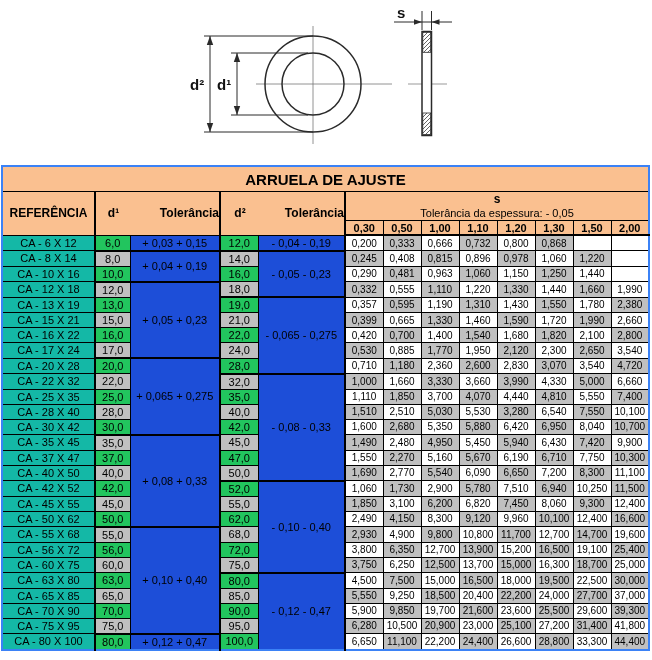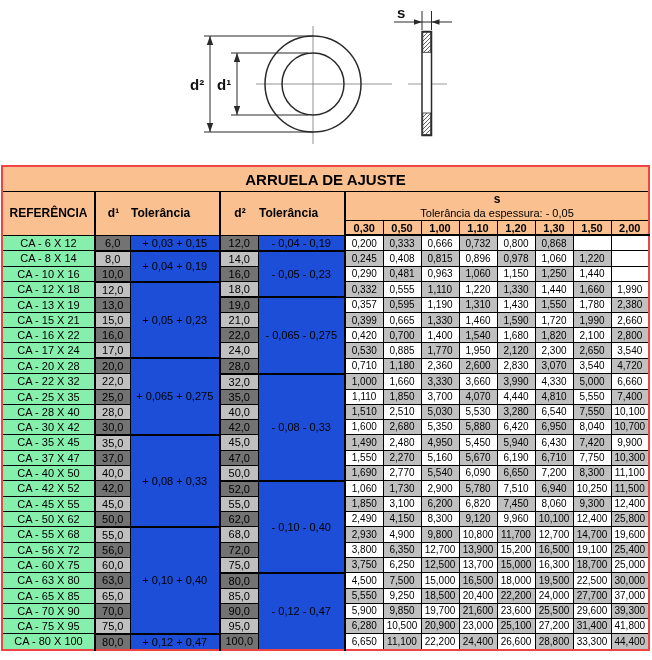--- a/index.html
+++ b/index.html
@@ -1,35 +1,35 @@
 <!DOCTYPE html>
 <html><head>
 <meta charset="utf-8">
 <style>
   html,body{margin:0;padding:0;background:#fff;}
   body{width:652px;height:660px;overflow:hidden;font-family:"Liberation Sans",sans-serif;color:#000;}
   .page{position:relative;width:652px;height:660px;background:#ffffff;}
   .drawing{position:absolute;left:0;top:0;}
-  .spec-table{position:absolute;left:1px;top:165px;border-collapse:collapse;table-layout:fixed;width:649px;border:2px solid #ef4444;}
+  .spec-table{position:absolute;left:1px;top:165px;border-collapse:collapse;table-layout:fixed;width:649px;border:2px solid #3b82f6;}
   .spec-table th,.spec-table td{border:1px solid #000;padding:0;text-align:center;vertical-align:middle;overflow:hidden;white-space:nowrap;}
   .title-cell{background:#FAC090;height:24px;font-size:15px;font-weight:bold;border-bottom:2px solid #000;}
   .hdr{background:#FAC090;}
   .ref-hdr{font-size:12px;height:30px;}
   .pair-hdr{font-size:12px;}
   .pair-flex{display:flex;align-items:center;}
   .pair-flex .c1{width:35px;text-align:center;}
-  .pair-flex .c2{flex:1;text-align:left;}
+  .pair-flex .c2{flex:1;text-align:right;}
   .s-hdr{font-size:12px;line-height:14px;}
   .s-hdr .s-sub{font-size:11px;font-weight:normal;}
   .thick-hdr{font-size:11px;font-weight:bold;height:13px;}
   .thick-left{border-left:2px solid #000 !important;}
   .thick-bottom{border-bottom:2px solid #000 !important;}
   tbody td,tbody th{height:14px;}
-  .ref-cell{background:#86efac;font-size:11px;font-weight:normal;text-align:left;padding-left:3px;}
-  .d-cell{font-size:11px;background:#737373;}
+  .ref-cell{background:#14b8a6;font-size:11px;font-weight:normal;text-align:left;padding-left:3px;}
+  .d-cell{font-size:11px;background:#22c55e;}
   .tol-cell{font-size:11px;background:#1d4ed8;}
   .s-cell{font-size:10px;background:#fff;}
   .gray{background:#C0C0C0;}
   .thick-top{border-top:2px solid #000 !important;}
 </style>
 </head>
 <body>
 
 <div class="page">
 
@@ -372,21 +372,21 @@
           <th class="ref-cell">CA - 50 X 62</th>
           <td class="d-cell thick-left">50,0</td>
           <td class="d-cell thick-left">62,0</td>
           <td class="s-cell thick-left">2,490</td>
           <td class="s-cell gray">4,150</td>
           <td class="s-cell">8,300</td>
           <td class="s-cell gray">9,120</td>
           <td class="s-cell">9,960</td>
           <td class="s-cell gray">10,100</td>
           <td class="s-cell">12,400</td>
-          <td class="s-cell gray">25,800</td>
+          <td class="s-cell gray">16,600</td>
         </tr>
         <tr>
           <th class="ref-cell">CA - 55 X 68</th>
           <td class="d-cell thick-left gray thick-top">55,0</td>
           <td class="tol-cell thick-top" rowspan="7">+ 0,10 + 0,40</td>
           <td class="d-cell thick-left gray">68,0</td>
           <td class="s-cell gray thick-left">2,930</td>
           <td class="s-cell">4,900</td>
           <td class="s-cell gray">9,800</td>
           <td class="s-cell">10,800</td>

